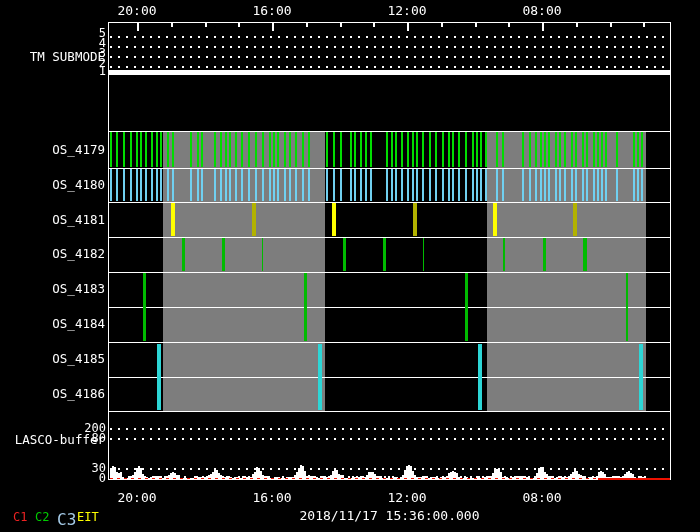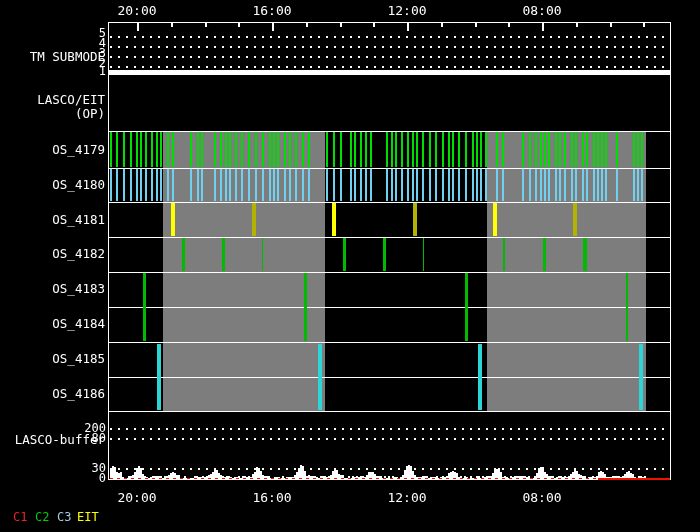--- a/index.html
+++ b/index.html
@@ -10,20 +10,21 @@
   .abs{position:absolute;}
   .lbl{position:absolute;color:#fff;white-space:pre;}
   .left-lbl{text-align:right;font-size:12.5px;line-height:14px;width:105px;left:0;}
   .tick-lbl{text-align:right;font-size:12px;line-height:12px;width:106px;left:0;}
   .ax-lbl{text-align:center;font-size:13px;line-height:13px;width:60px;}
 </style>
 </head>
 <body>
 
 <div id="screen">
+  <div class="lbl" style="left:108px;top:508px;width:563px;text-align:center;font-size:13px;">2018/11/17 15:36:00.000</div>
 <div class=" abs" style="left: 163px; top: 132px; width: 162px; height: 279px; background: rgb(125, 125, 125);"></div>
     <div class=" abs" style="left: 487px; top: 132px; width: 159px; height: 279px; background: rgb(125, 125, 125);"></div>
     <div class=" abs" style="left: 110px; top: 132px; width: 2px; height: 35px; background: rgb(0, 221, 0);"></div>
     <div class=" abs" style="left: 110px; top: 169px; width: 2px; height: 32px; background: rgb(112, 208, 240);"></div>
     <div class=" abs" style="left: 116px; top: 132px; width: 2px; height: 35px; background: rgb(0, 221, 0);"></div>
     <div class=" abs" style="left: 116px; top: 169px; width: 2px; height: 32px; background: rgb(112, 208, 240);"></div>
     <div class=" abs" style="left: 123px; top: 132px; width: 2px; height: 35px; background: rgb(0, 221, 0);"></div>
     <div class=" abs" style="left: 123px; top: 169px; width: 2px; height: 32px; background: rgb(112, 208, 240);"></div>
     <div class=" abs" style="left: 130px; top: 132px; width: 2px; height: 35px; background: rgb(0, 221, 0);"></div>
     <div class=" abs" style="left: 130px; top: 169px; width: 2px; height: 32px; background: rgb(112, 208, 240);"></div>
@@ -244,21 +245,20 @@
     <div class=" abs" style="left: 306px; top: 22px; width: 2px; height: 5px; background: rgb(255, 255, 255);"></div>
     <div class=" abs" style="left: 340px; top: 22px; width: 2px; height: 5px; background: rgb(255, 255, 255);"></div>
     <div class=" abs" style="left: 373px; top: 22px; width: 2px; height: 5px; background: rgb(255, 255, 255);"></div>
     <div class=" abs" style="left: 441px; top: 22px; width: 2px; height: 5px; background: rgb(255, 255, 255);"></div>
     <div class=" abs" style="left: 475px; top: 22px; width: 2px; height: 5px; background: rgb(255, 255, 255);"></div>
     <div class=" abs" style="left: 508px; top: 22px; width: 2px; height: 5px; background: rgb(255, 255, 255);"></div>
     <div class=" abs" style="left: 576px; top: 22px; width: 2px; height: 5px; background: rgb(255, 255, 255);"></div>
     <div class=" abs" style="left: 610px; top: 22px; width: 2px; height: 5px; background: rgb(255, 255, 255);"></div>
     <div class=" abs" style="left: 643px; top: 22px; width: 2px; height: 5px; background: rgb(255, 255, 255);"></div>
     <div class="left-lbl abs" style="top: 50px;">TM SUBMODE</div>
-    <div class="left-lbl abs" style="top: 93px;">LASCO/EIT (OP)</div>
     <div class="left-lbl abs" style="top: 143px;">OS_4179</div>
     <div class="left-lbl abs" style="top: 178px;">OS_4180</div>
     <div class="left-lbl abs" style="top: 213px;">OS_4181</div>
     <div class="left-lbl abs" style="top: 247px;">OS_4182</div>
     <div class="left-lbl abs" style="top: 282px;">OS_4183</div>
     <div class="left-lbl abs" style="top: 317px;">OS_4184</div>
     <div class="left-lbl abs" style="top: 352px;">OS_4185</div>
     <div class="left-lbl abs" style="top: 387px;">OS_4186</div>
     <div class="left-lbl abs" style="top: 433px;">LASCO-buffer</div>
     <div class=" abs" style="left: 110px; top: 428px; width: 558px; height: 2px; background: repeating-linear-gradient(90deg, rgb(255, 255, 255) 0px, rgb(255, 255, 255) 2px, transparent 2px, transparent 8px);"></div>
@@ -533,15 +533,15 @@
     <div class=" abs" style="left: 634px; top: 476.617px; width: 2px; height: 2.38264px; background: rgb(255, 255, 255);"></div>
     <div class=" abs" style="left: 636px; top: 477.805px; width: 2px; height: 1.19468px; background: rgb(255, 255, 255);"></div>
     <div class=" abs" style="left: 638px; top: 475.74px; width: 2px; height: 3.26041px; background: rgb(255, 255, 255);"></div>
     <div class=" abs" style="left: 640px; top: 476.004px; width: 2px; height: 2.99611px; background: rgb(255, 255, 255);"></div>
     <div class=" abs" style="left: 642px; top: 477.201px; width: 2px; height: 1.79933px; background: rgb(255, 255, 255);"></div>
     <div class=" abs" style="left: 644px; top: 475.516px; width: 2px; height: 3.48428px; background: rgb(255, 255, 255);"></div>
     <div class=" abs" style="left: 110px; top: 478px; width: 488px; height: 1px; background: repeating-linear-gradient(90deg, rgb(238, 17, 0) 0px, rgb(238, 17, 0) 3px, transparent 3px, transparent 7px); z-index: 3;"></div>
     <div class=" abs" style="left: 598px; top: 478px; width: 72px; height: 2px; background: rgb(238, 17, 0); z-index: 3;"></div>
     <div class=" abs" style="left: 13px; top: 510px; font-size: 12px; color: rgb(238, 34, 34);">C1</div>
     <div class=" abs" style="left: 35px; top: 510px; font-size: 12px; color: rgb(0, 204, 0);">C2</div>
-    <div class=" abs" style="left: 57px; top: 510px; font-size: 12px; color: rgb(165, 203, 232);">C3</div>
+    <div class=" abs" style="left: 57px; top: 510px; font-size: 16px; color: rgb(165, 203, 232);">C3</div>
     <div class=" abs" style="left: 77px; top: 510px; font-size: 12px; color: rgb(255, 255, 0);">EIT</div>
   </div>
 
 </body></html>

